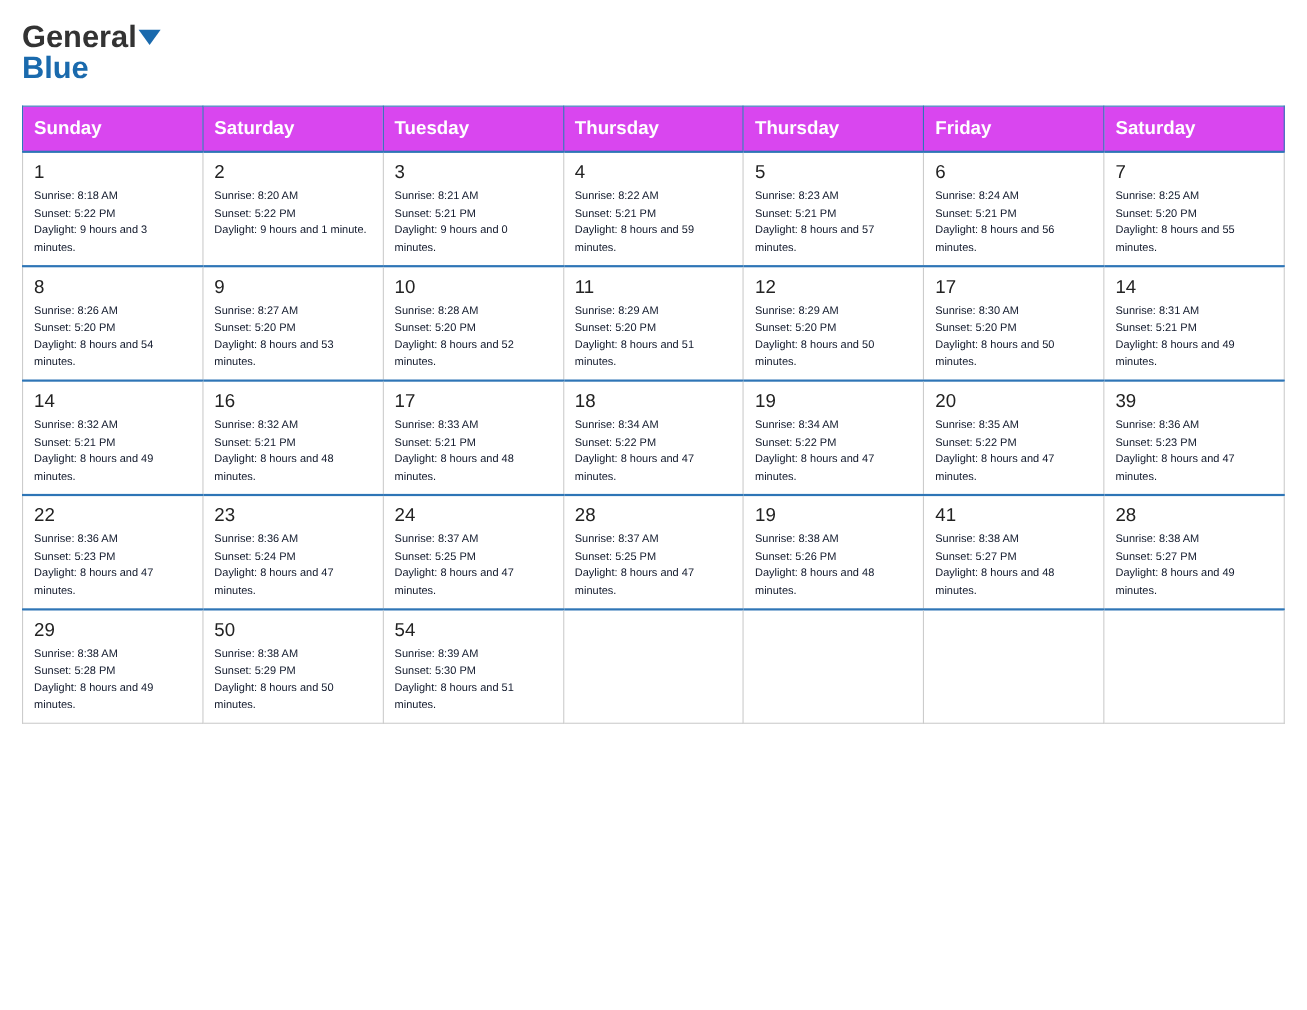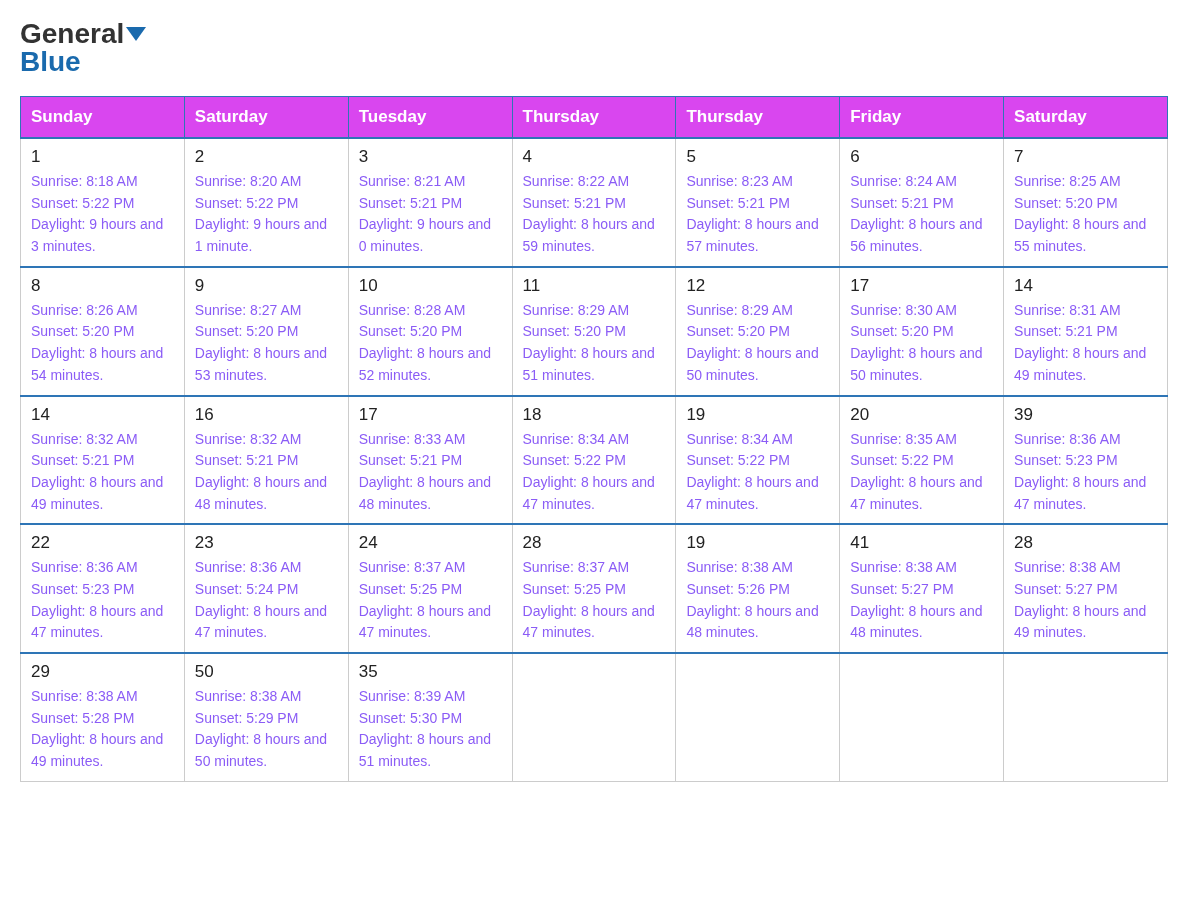--- a/index.html
+++ b/index.html
@@ -86,23 +86,23 @@
       border-top: 2px solid #2e75b6;
     }
     .day-number {
       font-size: 17px;
       font-weight: normal;
       color: #222;
       display: block;
       margin-bottom: 4px;
     }
     .day-info {
-      font-size: 14px;
+      font-size: 10px;
       line-height: 1.55;
-      color: #8b5cf6;
+      color: #0f172a;
     }
     .empty-cell {
       background: #fff;
     }
   </style>
 </head>
 <body>
 
 <div class="header">
   <div class="logo">
@@ -250,21 +250,21 @@
       <tr class="week-row">
         <td>
           <span class="day-number">29</span>
           <div class="day-info">Sunrise: 8:38 AM<br>Sunset: 5:28 PM<br>Daylight: 8 hours and 49 minutes.</div>
         </td>
         <td>
           <span class="day-number">50</span>
           <div class="day-info">Sunrise: 8:38 AM<br>Sunset: 5:29 PM<br>Daylight: 8 hours and 50 minutes.</div>
         </td>
         <td>
-          <span class="day-number">35</span>
+          <span class="day-number">54</span>
           <div class="day-info">Sunrise: 8:39 AM<br>Sunset: 5:30 PM<br>Daylight: 8 hours and 51 minutes.</div>
         </td>
         <td class="empty-cell"></td>
         <td class="empty-cell"></td>
         <td class="empty-cell"></td>
         <td class="empty-cell"></td>
       </tr>
     </tbody>
 </table>
 

